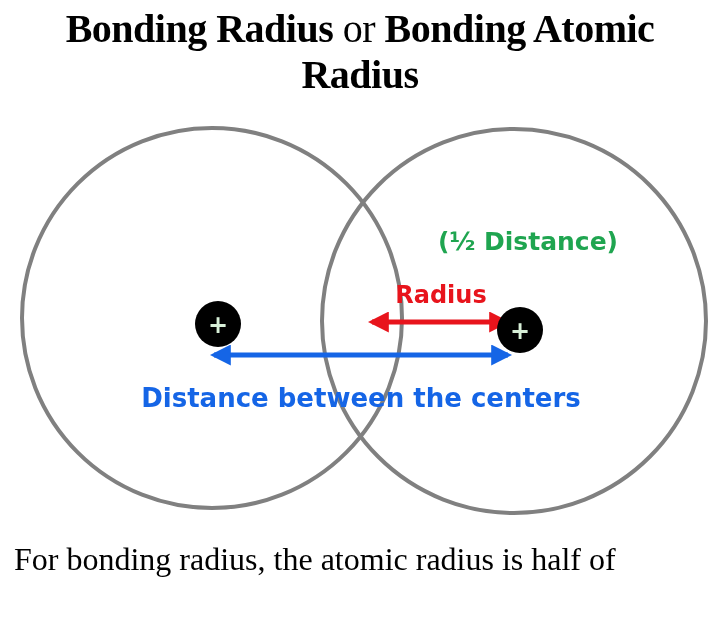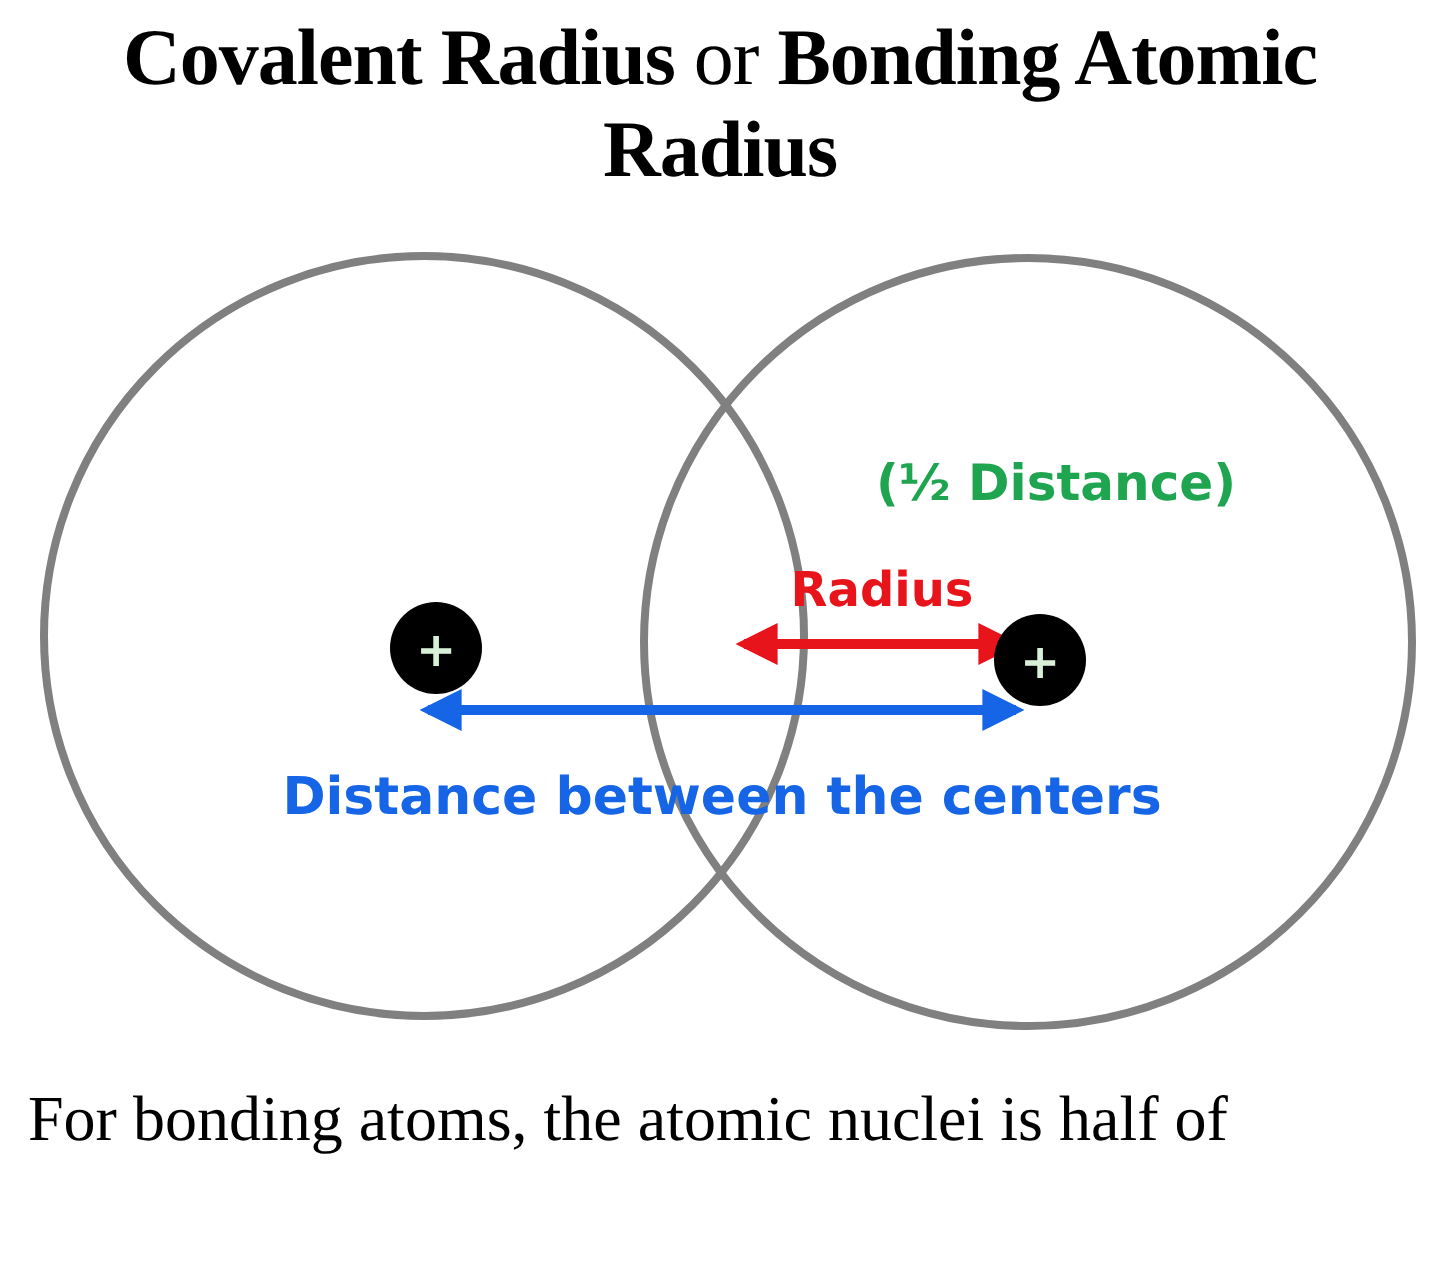--- a/index.html
+++ b/index.html
@@ -16,21 +16,21 @@
     .caption {
       position: absolute; left: 14px; top: 537px; width: 700px;
       font-family: "Liberation Serif", serif; font-size: 32px; line-height: 44px; color: #000;
     }
   </style>
 </head>
 <body>
 
 <div class="title">
   <div>
-    <b>Covalent Radius</b>
+    <b>Bonding Radius</b>
     <span class="normal">or</span>
     <b>Bonding Atomic</b>
   </div>
   <div>
     <b>Radius</b>
   </div>
 </div>
 
 <svg class="diagram" width="720" height="636" viewBox="0 0 720 636">
   <defs>
@@ -59,14 +59,14 @@
   </g>
   <g>
     <circle cx="520" cy="330" r="23" fill="#000"></circle>
     <text class="lbl" x="520" y="339" text-anchor="middle" font-size="24" fill="#d8f0d8">+</text>
   </g>
 
   <text class="lbl" x="361" y="407" text-anchor="middle" font-size="26" fill="#1565e6">Distance between the centers</text>
 </svg>
 
 <div class="caption">
-  <div>For bonding atoms, the atomic nuclei is half of</div>
+  <div>For bonding radius, the atomic radius is half of</div>
 </div>
 
 </body></html>

